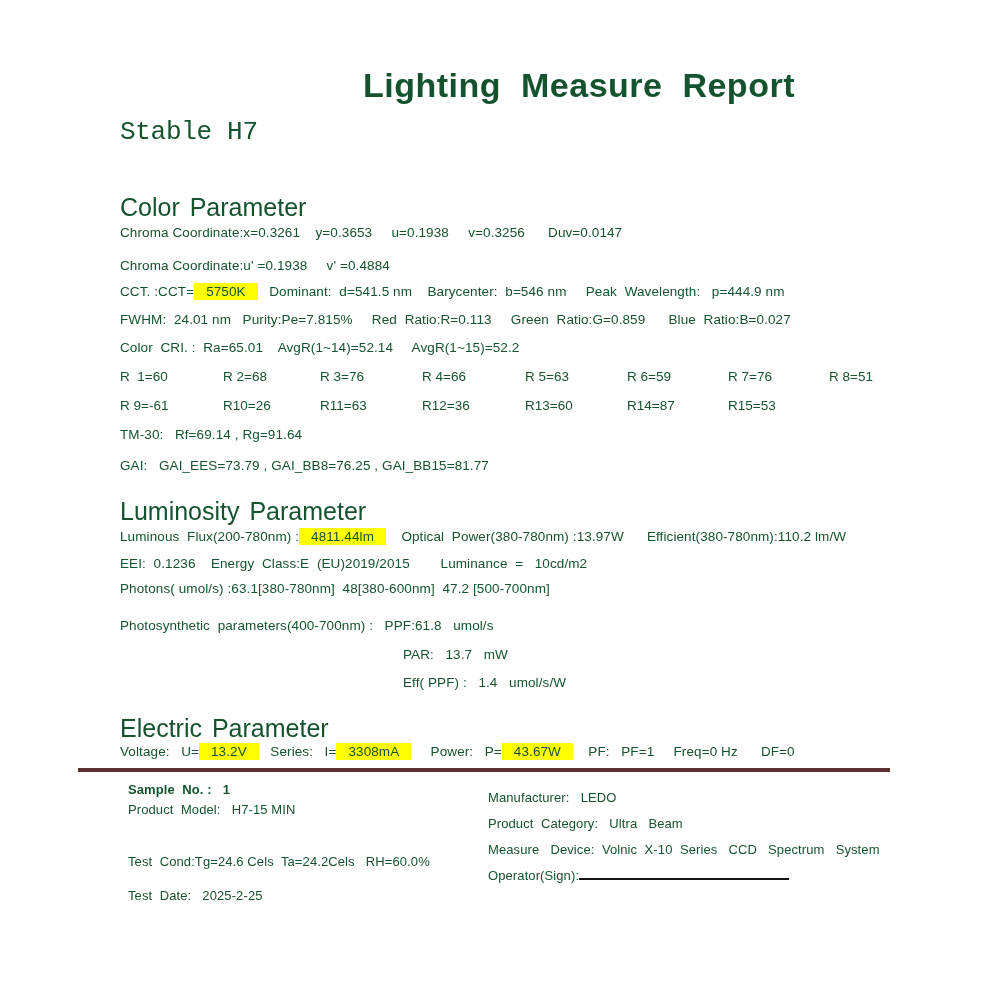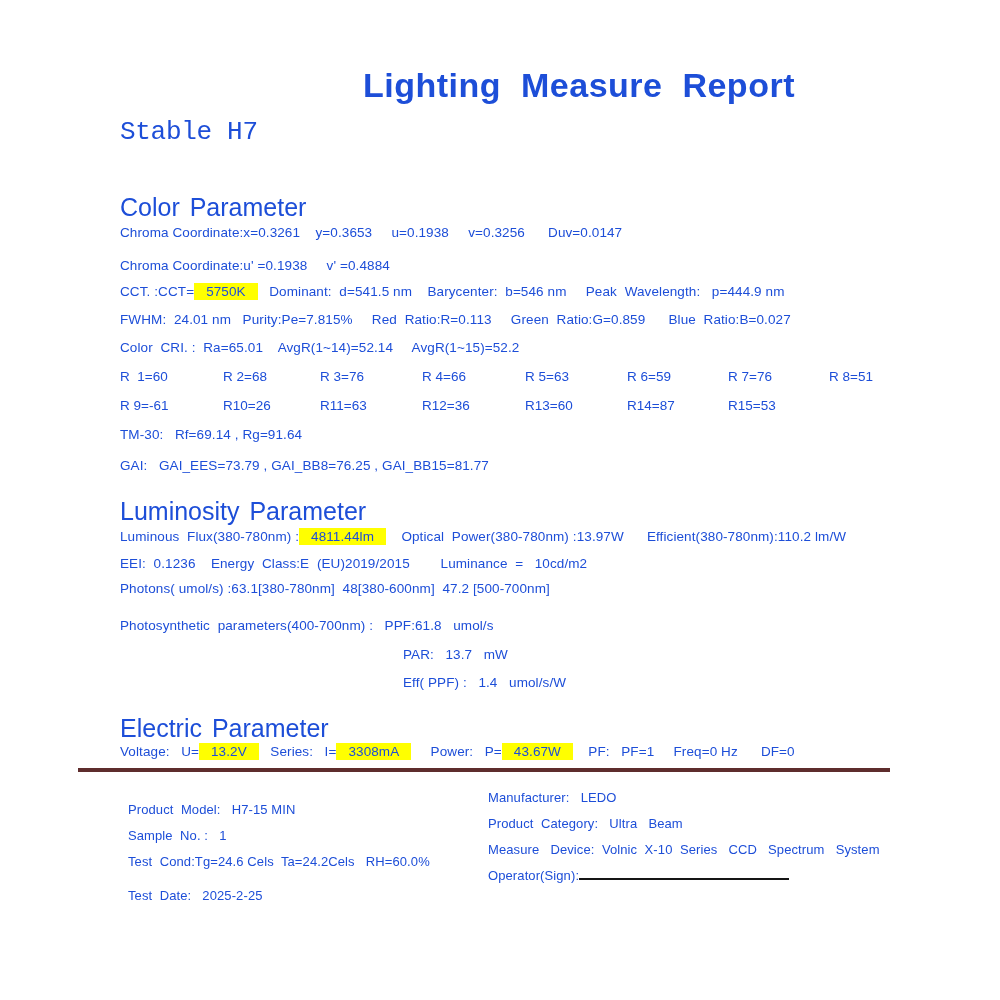--- a/index.html
+++ b/index.html
@@ -6,21 +6,21 @@
     margin: 0;
     padding: 0;
     background: #ffffff;
   }
   .page {
     position: relative;
     width: 1000px;
     height: 1000px;
     background: #ffffff;
     font-family: "Liberation Sans", sans-serif;
-    color: #1d4ed8;
+    color: #14532d;
     overflow: hidden;
   }
   .line {
     position: absolute;
     left: 120px;
     white-space: pre;
     font-size: 13.5px;
     letter-spacing: 0.1px;
     line-height: 18px;
   }
@@ -118,34 +118,34 @@
     <span>R13=60</span>
     <span>R14=87</span>
     <span>R15=53</span>
     <span></span>
   </div>
 
   <div class="line" style="top:426px;">TM-30:   Rf=69.14 , Rg=91.64</div>
   <div class="line" style="top:457px;">GAI:   GAI_EES=73.79 , GAI_BB8=76.25 , GAI_BB15=81.77</div>
 
   <div class="sec-heading" style="top:497px;">Luminosity Parameter</div>
-  <div class="line" style="top:528px;"><span>Luminous  Flux(380-780nm) :</span><span class="hl">4811.44lm</span><span>    Optical  Power(380-780nm) :13.97W      Efficient(380-780nm):110.2 lm/W</span></div>
+  <div class="line" style="top:528px;"><span>Luminous  Flux(200-780nm) :</span><span class="hl">4811.44lm</span><span>    Optical  Power(380-780nm) :13.97W      Efficient(380-780nm):110.2 lm/W</span></div>
   <div class="line" style="top:555px;">EEI:  0.1236    Energy  Class:E  (EU)2019/2015        Luminance  =   10cd/m2</div>
   <div class="line" style="top:580px;">Photons( umol/s) :63.1[380-780nm]  48[380-600nm]  47.2 [500-700nm]</div>
   <div class="line" style="top:617px;">Photosynthetic  parameters(400-700nm) :   PPF:61.8   umol/s</div>
   <div class="line" style="top:646px; left:403px;">PAR:   13.7   mW</div>
   <div class="line" style="top:674px; left:403px;text-align:right;">Eff( PPF) :   1.4   umol/s/W</div>
 
   <div class="sec-heading" style="top:714px;">Electric Parameter</div>
   <div class="line" style="top:743px;"><span>Voltage:   U=</span><span class="hl">13.2V</span><span>   Series:   I=</span><span class="hl">3308mA</span><span>     Power:   P=</span><span class="hl">43.67W</span><span>    PF:   PF=1     Freq=0 Hz      DF=0</span></div>
 
   <div class="sep"></div>
 
   <div class="line footer-line-left" style="top:789px;">Product  Model:   H7-15 MIN</div>
-  <div class="line footer-line-left" style="top:815px;">Sample  No. :   1</div>
+  <div class="line footer-line-left" style="top:769px;font-weight:bold;">Sample  No. :   1</div>
   <div class="line footer-line-left" style="top:841px;">Test  Cond:Tg=24.6 Cels  Ta=24.2Cels   RH=60.0%</div>
   <div class="line footer-line-left" style="top:875px;">Test  Date:   2025-2-25</div>
 
   <div class="line footer-line-right" style="top:789px;">Manufacturer:   LEDO</div>
   <div class="line footer-line-right" style="top:815px;">Product  Category:   Ultra   Beam</div>
   <div class="line footer-line-right" style="top:841px;">Measure   Device:  Volnic  X-10  Series   CCD   Spectrum   System</div>
   <div class="line footer-line-right" style="top:866px;"><span>Operator(Sign):</span><span class="sig-line"></span></div>
 
 </div>
 

